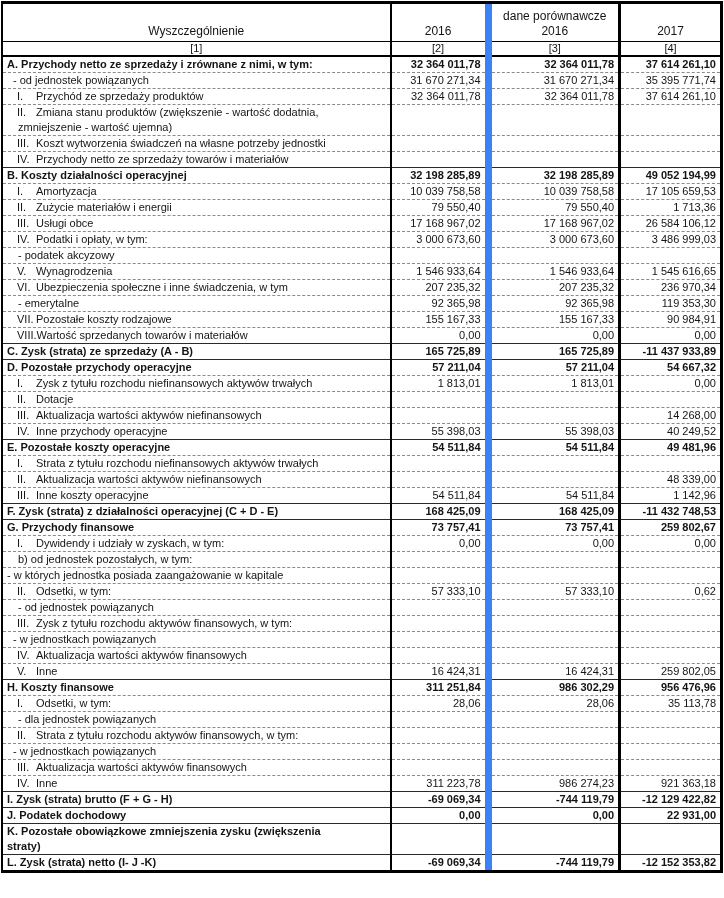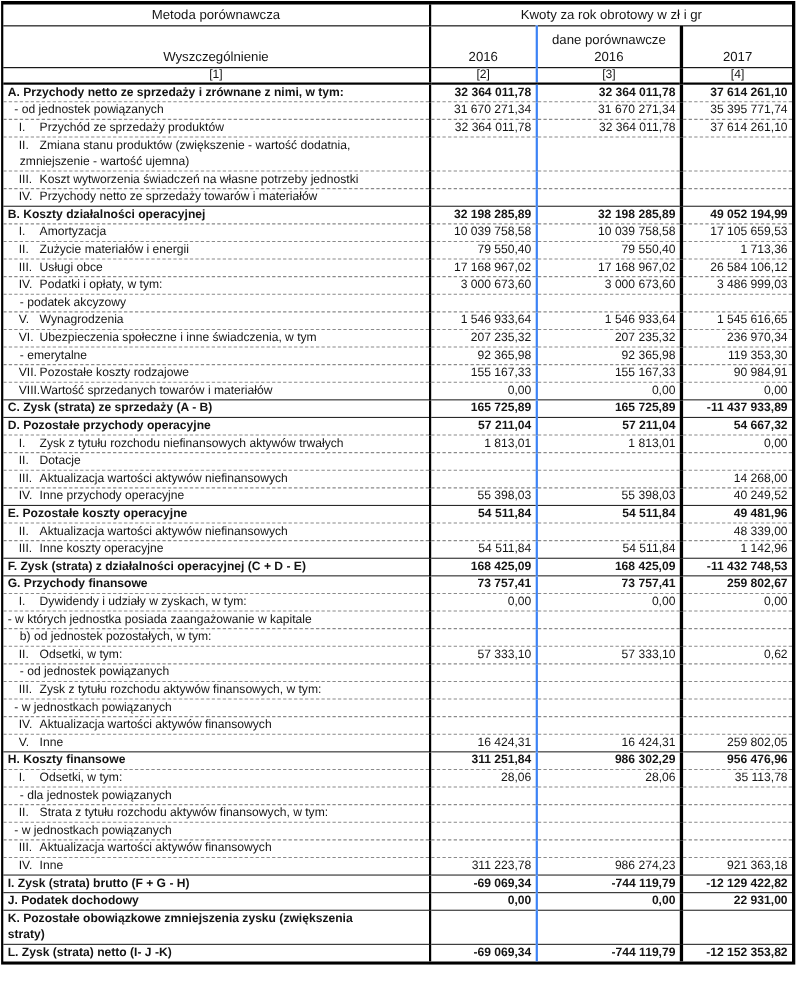--- a/index.html
+++ b/index.html
@@ -25,21 +25,21 @@
   td{
     padding:0 3px;
     vertical-align:middle;
     font-size:11px;
     line-height:15px;
     overflow:hidden;
     white-space:nowrap;
   }
   
   tr > td:nth-child(2){border-left:2px solid #000;}
-  tr > td:nth-child(3){border-left:2px solid #3b82f6;}
+  tr > td:nth-child(3){border-left:7px solid #3b82f6;}
   tr > td:nth-child(4){border-left:3px solid #000;}
 
   
   thead td{text-align:center;font-size:12px;}
   tr.h1 td{height:19px;border-bottom:1px solid #000;}
   tr.h2 td{height:35px;border-bottom:1px solid #000;vertical-align:bottom;padding-bottom:2px;}
   tr.h3 td{height:12px;border-bottom:2px solid #000;font-size:11px;line-height:13px;}
   .two-line div{line-height:15px;}
 
   
@@ -62,24 +62,20 @@
 <div class="page">
   <div class="frame">
     <table>
       <colgroup>
         <col style="width:386px">
         <col style="width:97px">
         <col style="width:131px">
         <col style="width:100px">
       </colgroup>
       <thead>
-        <tr class="h1">
-          <td>Metoda porównawcza</td>
-          <td colspan="3">Kwoty za rok obrotowy w zł i gr</td>
-        </tr>
         <tr class="h2">
           <td>Wyszczególnienie</td>
           <td>2016</td>
           <td class="two-line">
             <div>dane porównawcze</div>
             <div>2016</div>
           </td>
           <td>2017</td>
         </tr>
         <tr class="h3">
@@ -278,20 +274,28 @@
           <tr class="section">
             <td class="lbl">
               <div class="line ind0"><span>E. Pozostałe koszty operacyjne</span></div>
             </td>
             <td class="val">54 511,84</td>
             <td class="val">54 511,84</td>
             <td class="val">49 481,96</td>
           </tr>
           <tr>
             <td class="lbl">
+              <div class="line ind2"><span class="rn">I.</span><span>Strata z tytułu rozchodu niefinansowych aktywów trwałych</span></div>
+            </td>
+            <td class="val"></td>
+            <td class="val"></td>
+            <td class="val"></td>
+          </tr>
+          <tr>
+            <td class="lbl">
               <div class="line ind2"><span class="rn">II.</span><span>Aktualizacja wartości aktywów niefinansowych</span></div>
             </td>
             <td class="val"></td>
             <td class="val"></td>
             <td class="val">48 339,00</td>
           </tr>
           <tr>
             <td class="lbl">
               <div class="line ind2"><span class="rn">III.</span><span>Inne koszty operacyjne</span></div>
             </td>
@@ -318,29 +322,29 @@
           <tr>
             <td class="lbl">
               <div class="line ind2"><span class="rn">I.</span><span>Dywidendy i udziały w zyskach, w tym:</span></div>
             </td>
             <td class="val">0,00</td>
             <td class="val">0,00</td>
             <td class="val">0,00</td>
           </tr>
           <tr>
             <td class="lbl">
+              <div class="line ind3"><span>b) od jednostek pozostałych, w tym:</span></div>
+            </td>
+            <td class="val"></td>
+            <td class="val"></td>
+            <td class="val"></td>
+          </tr>
+          <tr>
+            <td class="lbl">
               <div class="line ind0"><span>- w których jednostka posiada zaangażowanie w kapitale</span></div>
-            </td>
-            <td class="val"></td>
-            <td class="val"></td>
-            <td class="val"></td>
-          </tr>
-          <tr>
-            <td class="lbl">
-              <div class="line ind3"><span>b) od jednostek pozostałych, w tym:</span></div>
             </td>
             <td class="val"></td>
             <td class="val"></td>
             <td class="val"></td>
           </tr>
           <tr>
             <td class="lbl">
               <div class="line ind2"><span class="rn">II.</span><span>Odsetki, w tym:</span></div>
             </td>
             <td class="val">57 333,10</td>

